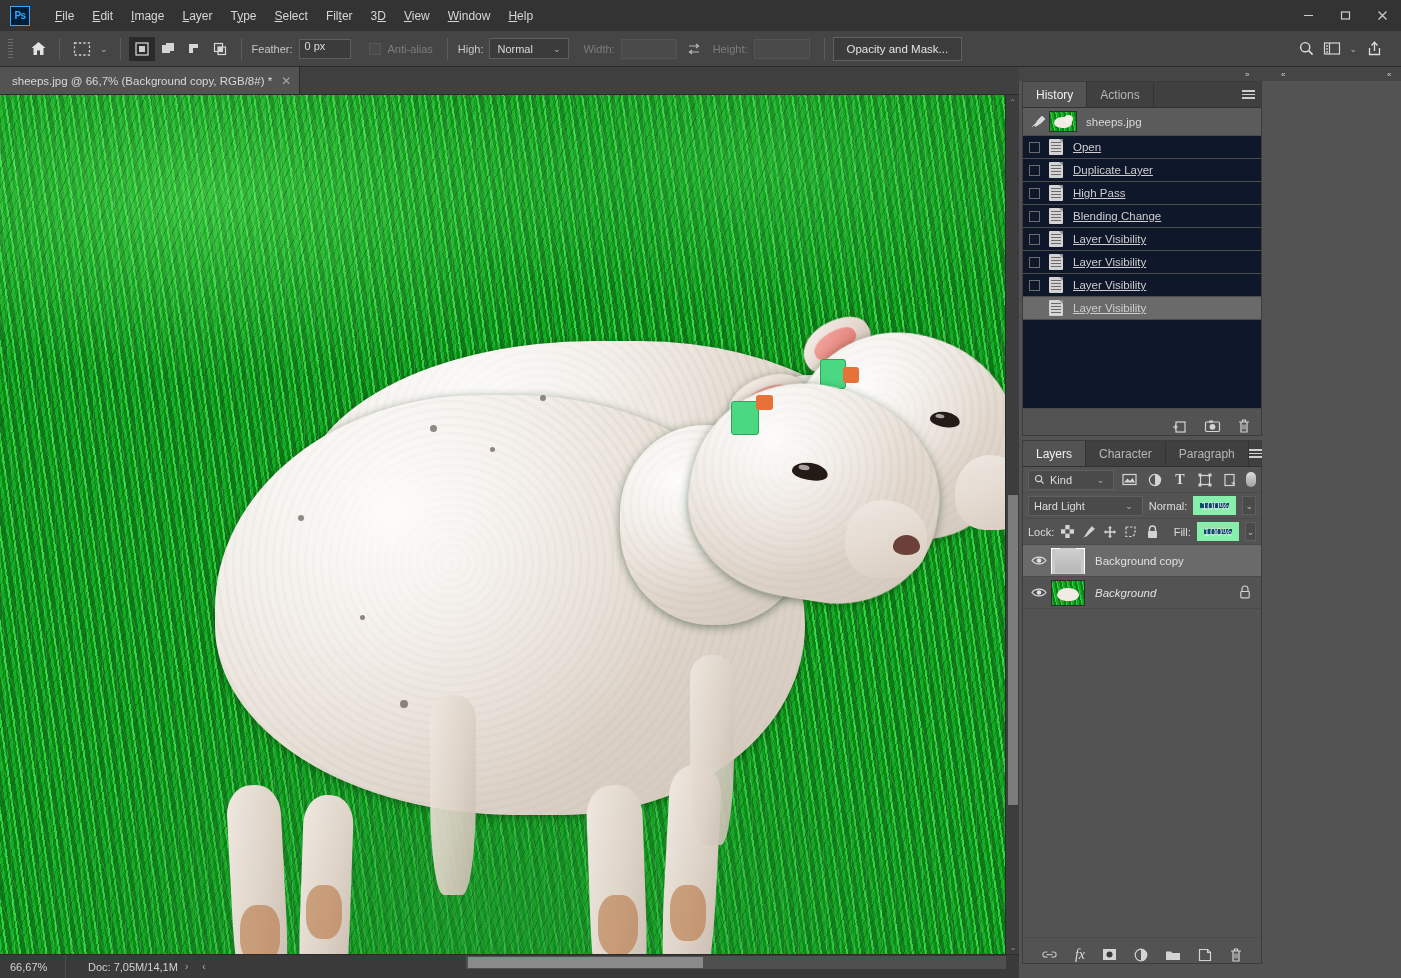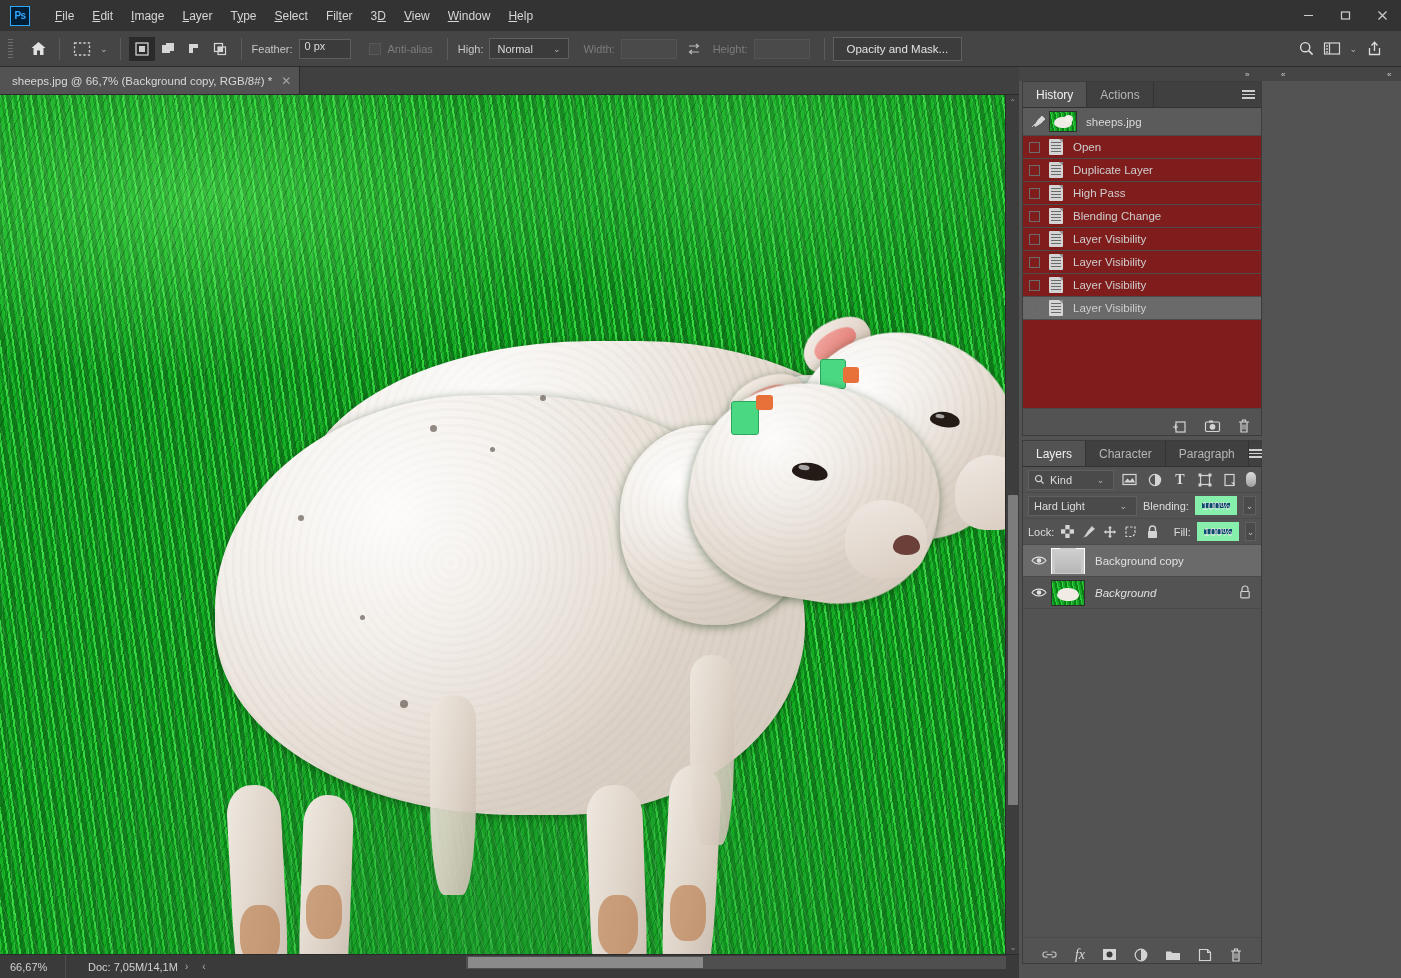--- a/index.html
+++ b/index.html
@@ -261,21 +261,21 @@
   .panel-menu {
     margin-left: auto; width: 26px; display: flex; align-items: center; justify-content: center;
     color: #cfcfcf;
   }
   .panel-menu .bars { width: 13px; }
   .panel-menu .bars span {
     display: block; height: 1.5px; background: #cfcfcf; margin: 2px 0;
   }
 
   
-  .hist-body { height: 300px; position: relative; background: #7f1d1d; }
+  .hist-body { height: 300px; position: relative; background: #0f172a; }
   .hist-src {
     display: flex; align-items: center; height: 28px; background: #5b5b5b;
     border-bottom: 1px solid #4a4a4a; padding-left: 4px;
   }
   .hist-brush { width: 22px; color: #d6d6d6; display:flex; align-items:center; justify-content:center; }
   .thumb-mini {
     width: 28px; height: 21px; border: 1px solid #2e2e2e; overflow: hidden; position: relative;
     background: #167a1f; margin-right: 9px;
   }
   .thumb-mini .tg {
@@ -305,21 +305,21 @@
   }
   .hist-doc-ico::before {
     content: ""; position: absolute; left: 2px; top: 3px; right: 2px; height: 1px;
     background: #6a6a6a;
     box-shadow: 0 3px 0 #6a6a6a, 0 6px 0 #6a6a6a, 0 9px 0 #6a6a6a;
   }
   .hist-doc-ico::after {
     content: ""; position: absolute; right: 0; top: 0;
     border-left: 4px solid transparent; border-top: 4px solid #8f8f8f;
   }
-  .hist-label { font-size: 11.5px; color: #cdcdcd; }
+  .hist-label { font-size: 11.5px; color: #cdcdcd; text-decoration: underline; }
   .panel-footer {
     height: 27px; background: #535353; border-top: 1px solid #4a4a4a;
     display: flex; align-items: center; justify-content: flex-end; padding-right: 10px; gap: 16px;
   }
   .foot-ico { color: #d3d3d3; display: flex; align-items: center; margin-top: 8px; }
 
   
   .layers-panel { margin-top: 4px; }
   .lay-row {
     display: flex; align-items: center; height: 26px; padding: 0 5px;
@@ -755,21 +755,21 @@
               </svg>
           </div>
           <div class="ball"></div>
         </div>
 
         <div class="lay-row">
           <div class="lay-select" style="width:118px;justify-content:space-between;">
             <span>Hard Light</span>
             <span class="chev">⌄</span>
           </div>
-          <span style="font-size:11px;color:#ddd;">Blending:</span>
+          <span style="font-size:11px;color:#ddd;">Normal:</span>
           <div class="num-field">
               <span>100%</span>
             </div>
           <div class="mini-chev">⌄</div>
         </div>
 
         <div class="lay-row">
           <span style="font-size:11px;color:#ddd;">Lock:</span>
           <div class="lay-ico">
             <svg width="13" height="13" viewBox="0 0 13 13">

